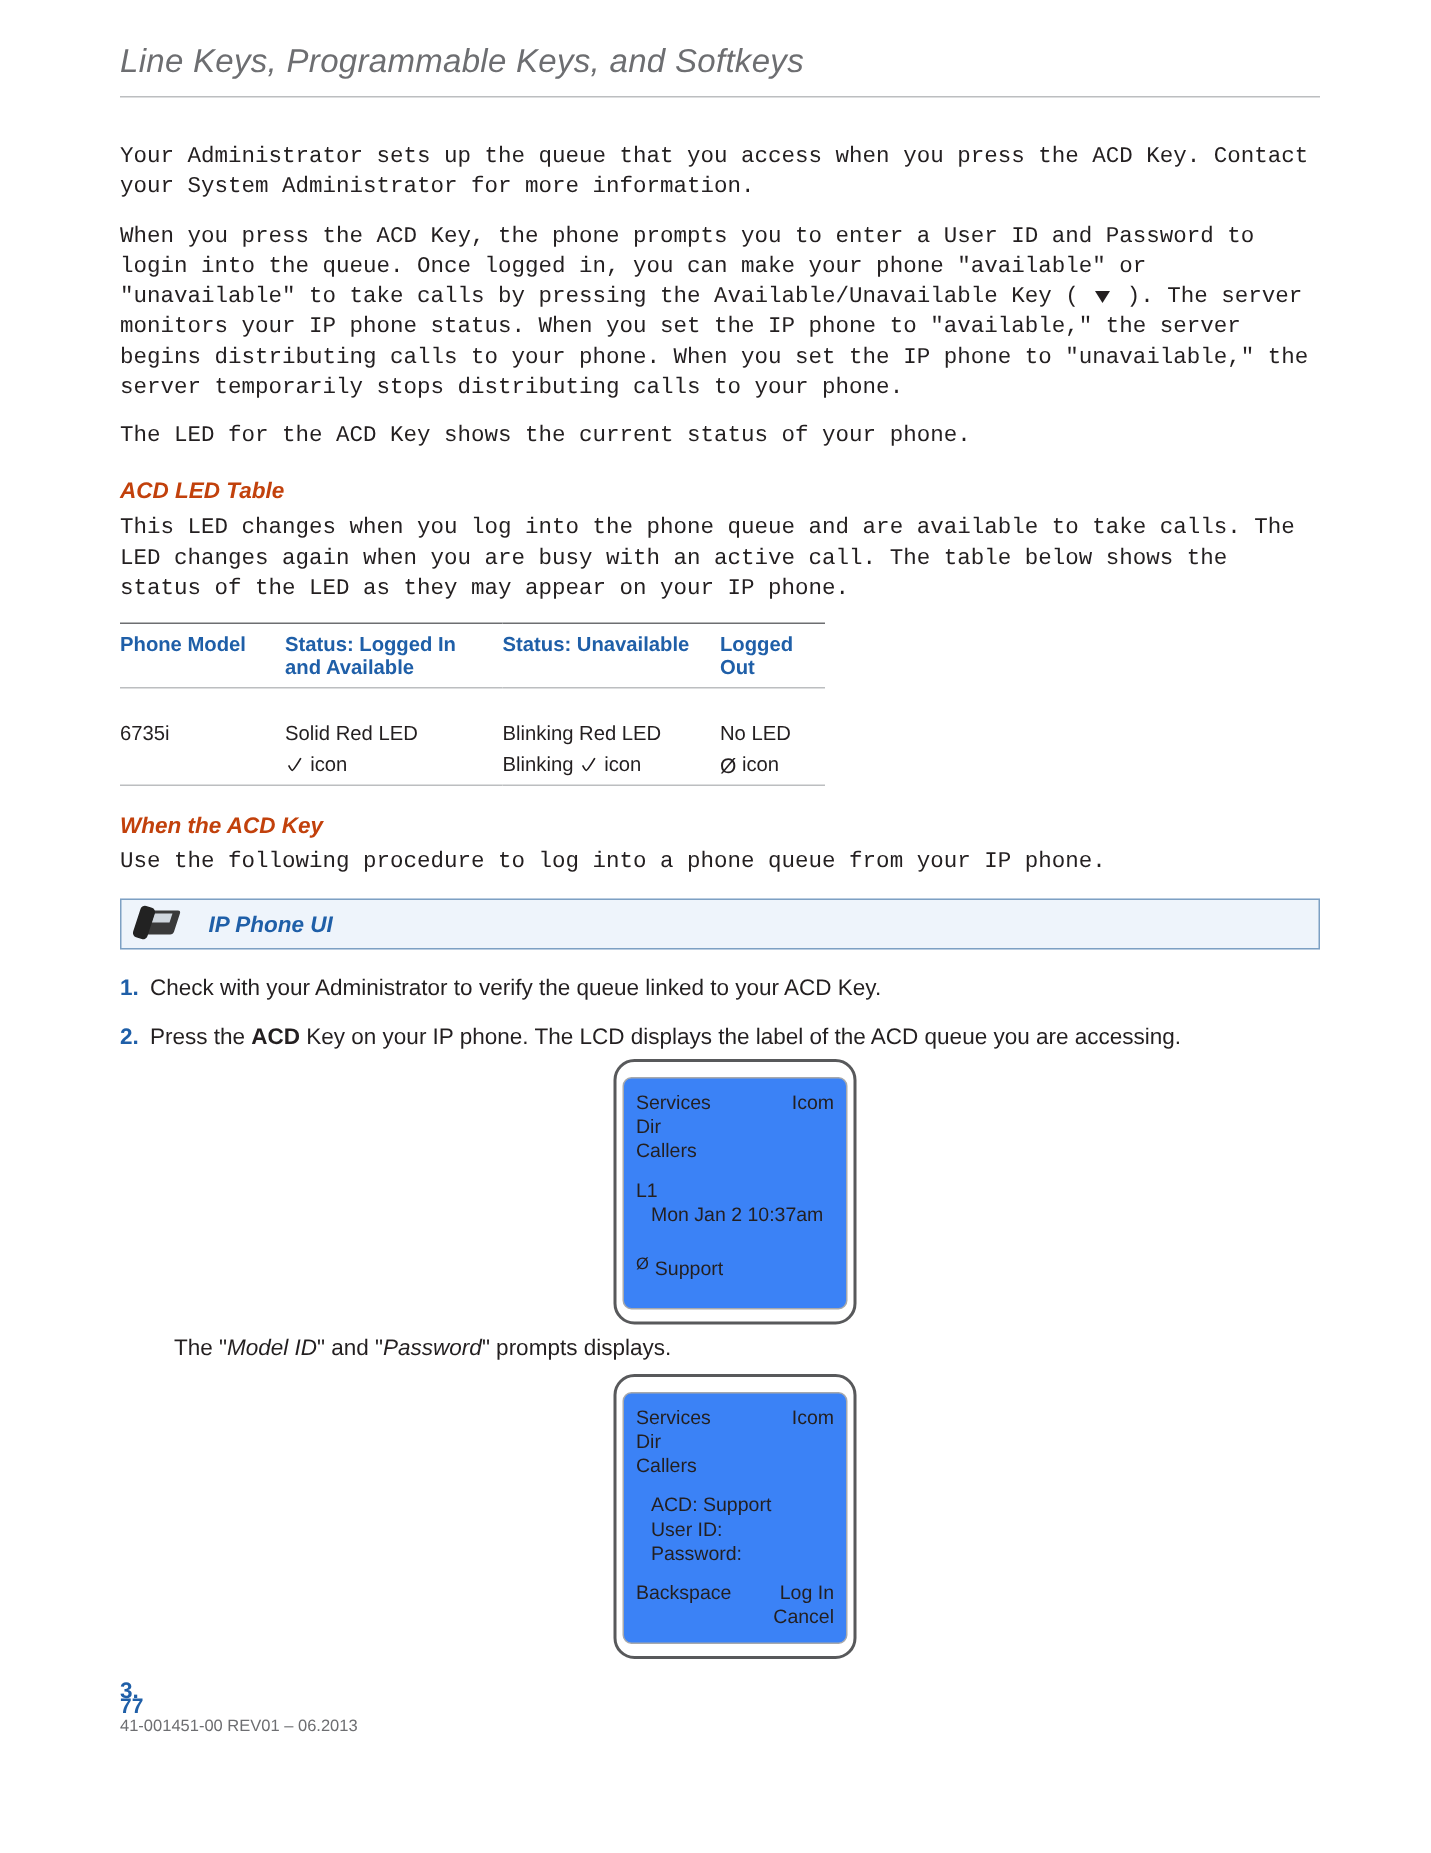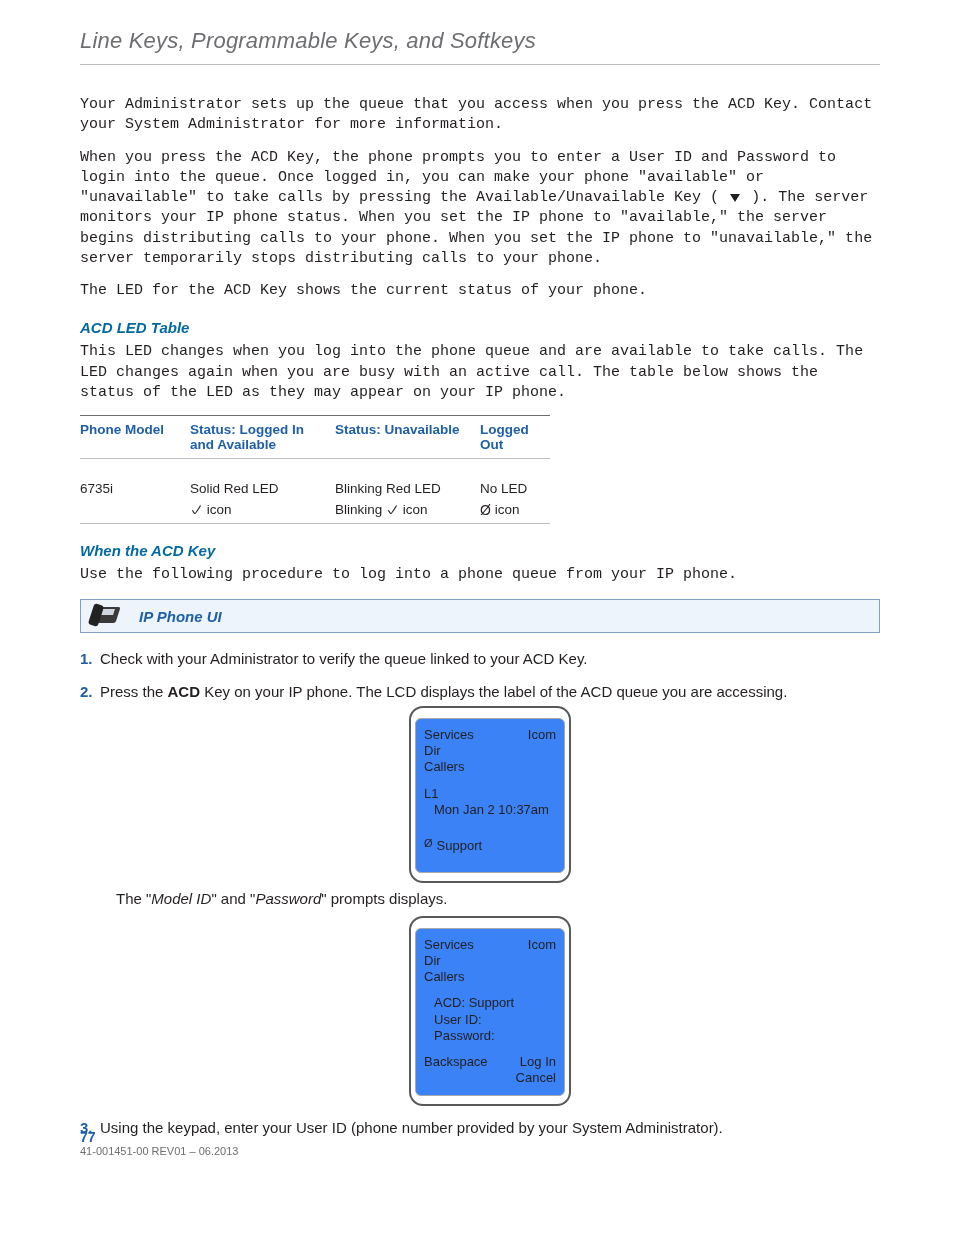--- a/index.html
+++ b/index.html
@@ -29,21 +29,21 @@
     border-top: 1px solid #bcbec0;
     margin: 0 0 30px 0;
   }
   .body p {
     font-size: 15px;
     line-height: 1.35;
     margin: 0 0 12px 0;
     font-family: Liberation Mono, monospace;
   }
   .h3 {
-    color: #0369a1;
+    color: #c2410c;
     font-style: italic;
     font-weight: 700;
     font-size: 15px;
     margin: 18px 0 6px 0;
   }
   
   .tri-down-icon {
     display: inline-block;
     width: 0; height: 0;
     border-left: 5px solid transparent;
@@ -364,21 +364,20 @@
               <div class="row">
                 <span></span>
                 <span>Cancel</span>
               </div>
             </div>
           </div>
         </div>
       </li>
       <li>
         <span class="num">3.</span>
-        <span>Using the keypad, enter your User ID (phone number provided by your System Administrator).</span>
       </li>
     </ol>
 
   </div>
 
   <div class="footer">
     <span class="pg">77</span>
     <span>41-001451-00 REV01 – 06.2013</span>
   </div>
 

